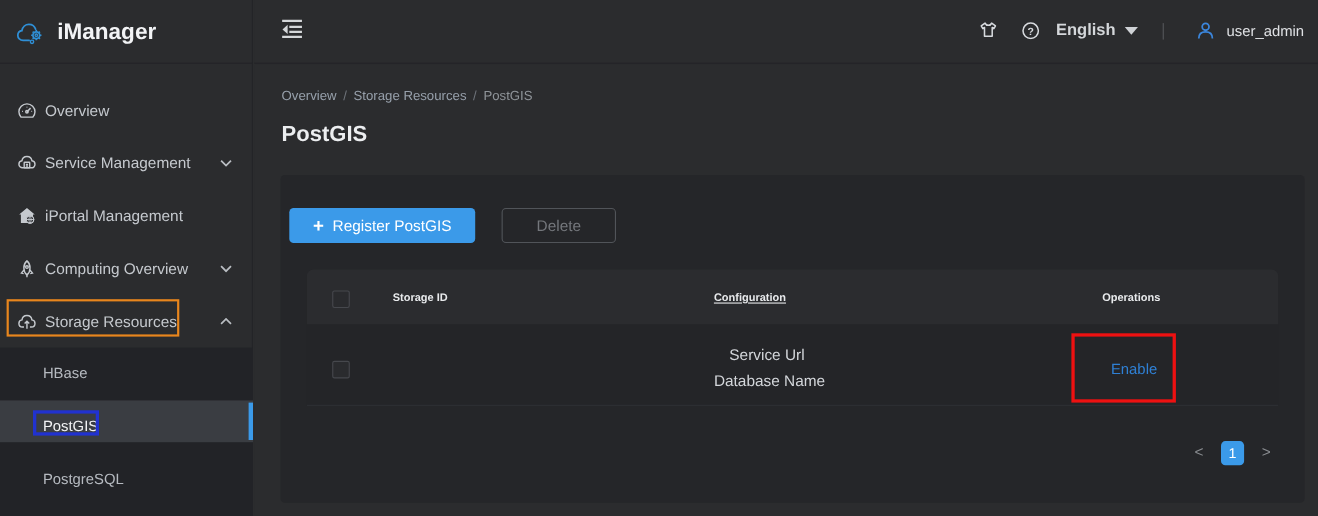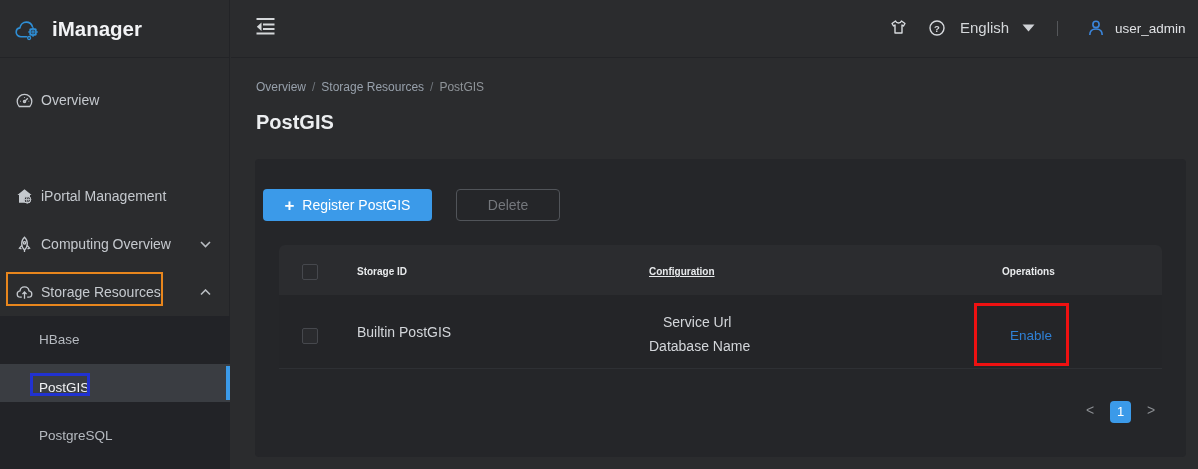--- a/index.html
+++ b/index.html
@@ -86,21 +86,21 @@
   </svg>
 
   <svg style="position:absolute;left:660px;top:20px" width="15" height="14" viewBox="0 0 15 14">
     <path d="M4.5 1 L1 3.5 L2.5 6 L4 5 V13 H11 V5 L12.5 6 L14 3.5 L10.5 1 C10 2.2 9 3 7.5 3 C6 3 5 2.2 4.5 1 Z" fill="none" stroke="#d7dade" stroke-width="1.4" stroke-linejoin="round"></path>
   </svg>
 
   <svg style="position:absolute;left:698px;top:20px" width="16" height="16" viewBox="0 0 16 16">
     <circle cx="8" cy="8" r="7" fill="none" stroke="#d7dade" stroke-width="1.4"></circle>
     <text x="8" y="11.5" font-size="9.5" font-weight="bold" fill="#d7dade" text-anchor="middle" font-family="Liberation Sans">?</text>
   </svg>
-  <div class="abs" style="left:729px;top:19px;font-size:15px;color:#d4d7da;">English</div>
+  <div class="abs" style="left:729px;top:19px;font-size:15px;color:#d4d7da;font-weight:bold;">English</div>
   <svg style="position:absolute;left:791px;top:24px" width="13" height="8" viewBox="0 0 13 8">
     <path d="M0.5 0.5 H12.5 L6.5 7.5 Z" fill="#cfd2d6"></path>
   </svg>
   <div class="abs" style="left:826px;top:21px;width:1px;height:15px;background:#55575a"></div>
 
   <svg style="position:absolute;left:857px;top:20px" width="16" height="16" viewBox="0 0 16 16">
     <circle cx="8" cy="4.4" r="3.1" fill="none" stroke="#3b86dc" stroke-width="1.6"></circle>
     <path d="M1.8 15 C1.8 10.8 4.3 9 8 9 C11.7 9 14.2 10.8 14.2 15" fill="none" stroke="#3b86dc" stroke-width="1.6"></path>
   </svg>
   <div class="abs" style="left:884px;top:21px;font-size:13.5px;color:#dfe1e4;">user_admin</div>
@@ -115,21 +115,20 @@
     <div class="btn-plain">Delete</div>
 
     <div id="thead">
       <div class="cb" style="left:23px;top:19px;"></div>
       <div class="abs" style="left:78px;top:0;line-height:53px;">Storage ID</div>
       <div class="abs" style="left:370px;top:0;line-height:53px;text-decoration:underline;">Configuration</div>
       <div class="abs" style="left:723px;top:0;line-height:53px;">Operations</div>
     </div>
     <div id="trow">
       <div class="cb" style="left:23px;top:33px;"></div>
-      <div class="abs" style="left:78px;top:0;line-height:74px;">Builtin PostGIS</div>
       <div class="abs" style="left:384px;top:19px;text-align:center;">Service Url</div>
       <div class="abs" style="left:370px;top:43px;">Database Name</div>
       <div class="abs" style="left:713px;top:33px;width:60px;text-align:right;color:#2f80d5;font-size:13.5px;">Enable</div>
     </div>
     <div id="redrect"></div>
 
     <div class="pgc" style="left:831px;top:243px;">&lt;</div>
     <div id="pg1">1</div>
     <div class="pgc" style="left:892px;top:243px;">&gt;</div>
   </div>
@@ -156,20 +155,33 @@
         <g fill="none" stroke="#c5c9ce" stroke-width="1.3">
       <path d="M3.2 14.5 C1.9 13.2 1.2 11.5 1.2 9.6 C1.2 5.6 4.4 2.4 8.5 2.4 C12.6 2.4 15.8 5.6 15.8 9.6 C15.8 11.5 15.1 13.2 13.8 14.5 Z"></path>
       <path d="M8.5 9.6 L11.8 6.3"></path>
           <circle cx="8.5" cy="9.6" r="1.1"></circle>
       <path d="M4 9.3 H4.8 M8.5 5 V5.8 M12.5 9.3 H13.2" stroke-width="1.1"></path>
     </g>
       </svg>
     <div class="tx">Overview</div>
   </div>
 
+  <div class="mi" style="top:124px;">
+    <svg class="ic" viewBox="0 0 17 17">
+        <g fill="none" stroke="#c5c9ce" stroke-width="1.3">
+      <path d="M13.5 12.5 H4.6 C2.7 12.5 1.2 11.1 1.2 9.3 C1.2 7.6 2.4 6.3 4 6.1 C4.3 3.8 6.2 2.2 8.5 2.2 C10.8 2.2 12.7 3.9 13 6.1 C14.6 6.3 15.8 7.6 15.8 9.3 C15.8 11.1 14.4 12.5 13.5 12.5 Z"></path>
+      <rect x="6" y="7.5" width="5" height="5" rx="0.5"></rect>
+      <path d="M7.5 9.5 H9.5 M7.5 11 H9.5"></path>
+    </g>
+      </svg>
+    <div class="tx">Service Management</div>
+    <svg class="chev" width="11" height="7" viewBox="0 0 11 7">
+        <path d="M1 1 L5.5 5.5 L10 1" fill="none" stroke="#b9bdc2" stroke-width="1.6"></path>
+      </svg>
+  </div>
 
   <div class="mi" style="top:172px;">
     <svg class="ic" viewBox="0 0 17 17">
       <path d="M8.5 1.2 L15.6 7 H14 V14.8 H3 V7 H1.4 Z" fill="#c5c9ce"></path>
       <circle cx="11.3" cy="11.6" r="3.4" fill="#222327" stroke="#c5c9ce" stroke-width="1"></circle>
       <g stroke="#222327" stroke-width="0.8" fill="none">
         <circle cx="11.3" cy="11.6" r="3.4" stroke="#c5c9ce"></circle>
         <path d="M8 11.6 H14.6 M11.3 8.3 C9.9 10.4 9.9 12.9 11.3 14.9 M11.3 8.3 C12.7 10.4 12.7 12.9 11.3 14.9" stroke="#c5c9ce" stroke-width="0.9"></path>
       </g>
     </svg>

